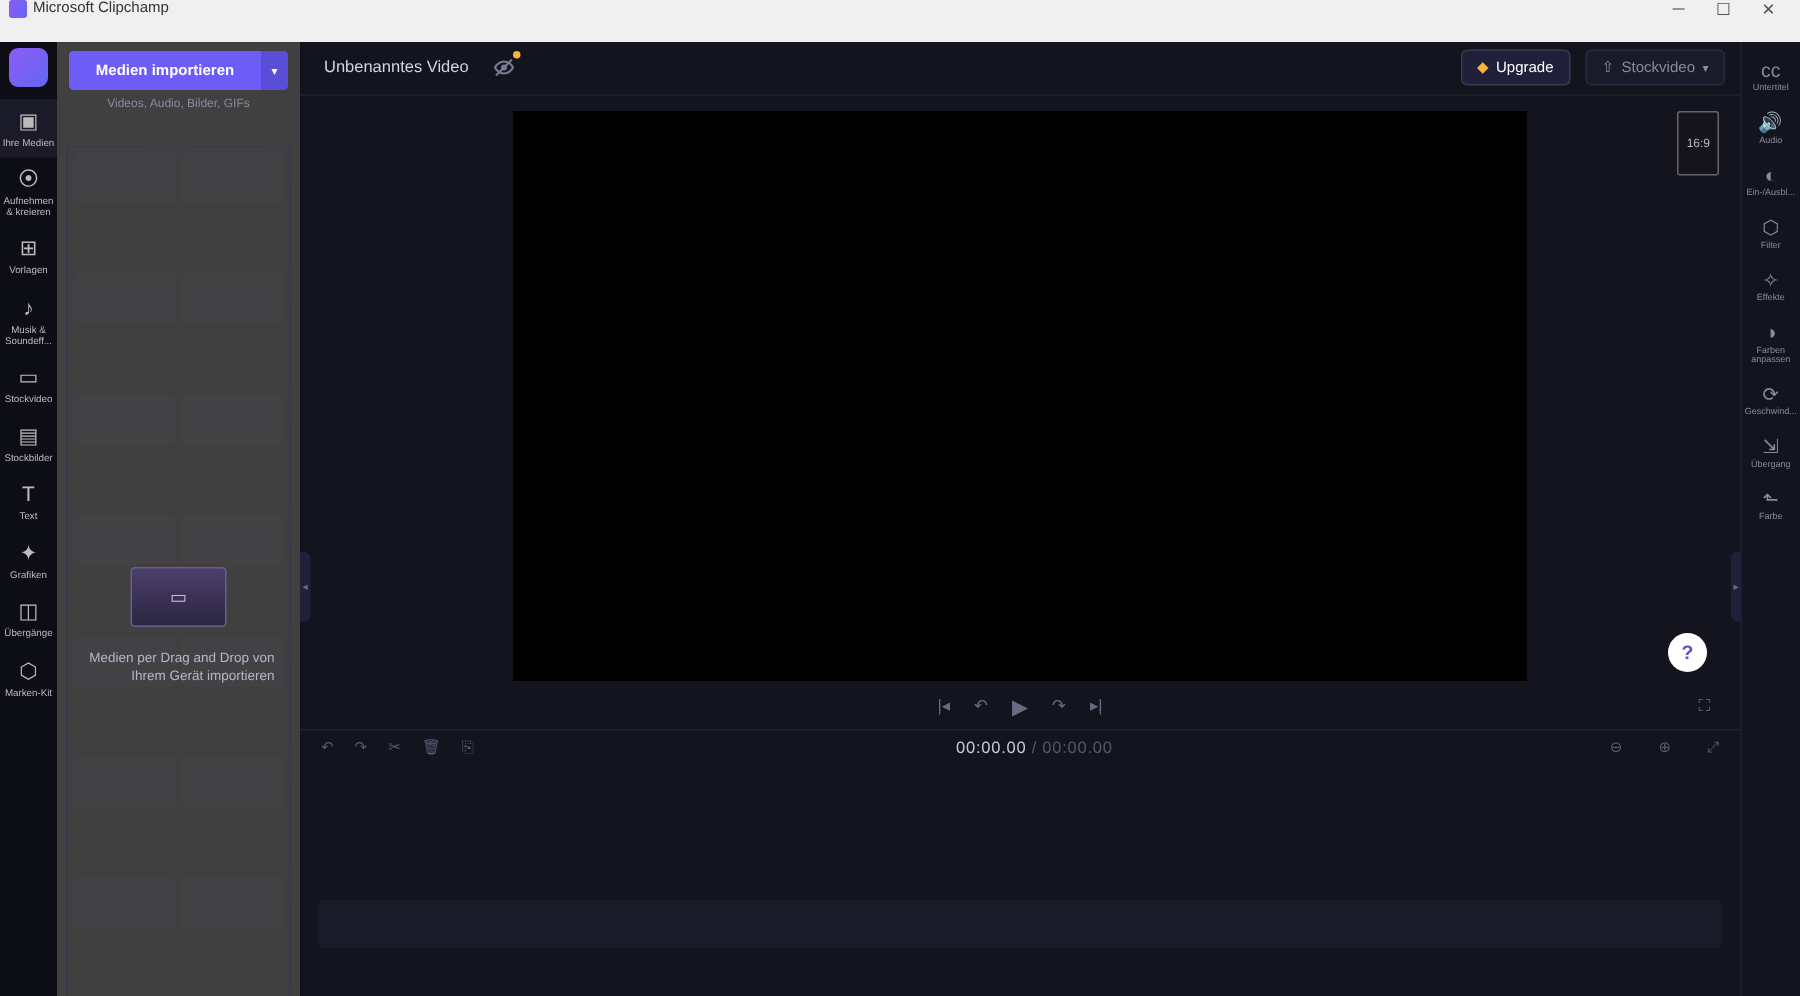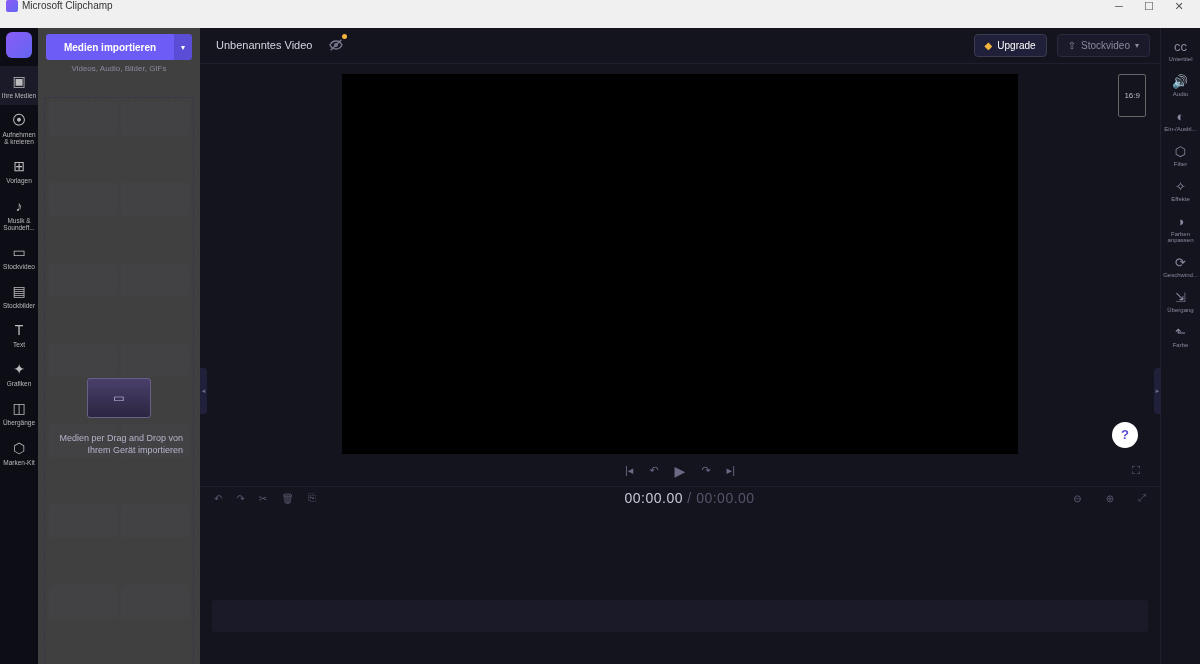--- a/index.html
+++ b/index.html
@@ -48,21 +48,21 @@
 .aspect { position:absolute; top:10px; right:14px; font-size:8px; color:#bbb; border:1px solid #666; padding:16px 5px; border-radius:2px; }
 .preview { flex:1; display:flex; align-items:center; justify-content:center; padding: 10px 0 2px 0; }
 .vid { width: 676px; height: 380px; background:#000; }
 .controls { height:30px; display:flex; align-items:center; justify-content:center; gap:16px; color:#6a6a85; font-size:11px; position:relative; }
 .controls .ctrl { cursor:pointer; }
 .controls .fs { position:absolute; right:20px; }
 .helpbubble { position:absolute; right:22px; bottom:38px; width:26px; height:26px; background:#fff; border-radius:50%; color:#5a4dd6; font-weight:bold; display:flex; align-items:center; justify-content:center; font-size:13px; }
 
 .toolrow { height:26px; display:flex; align-items:center; padding:0 14px; gap:14px; color:#5a5a72; font-size:10px; border-top:1px solid #1f1f30; }
 .toolrow .spacer { flex:1; }
-.toolrow .timecode { font-family: monospace; font-size:14px; letter-spacing:0.5px; }
+.toolrow .timecode { font-family: monospace; font-size:11px; letter-spacing:0.5px; }
 .toolrow .tc-cur { color:#c8c8d6; }
 .toolrow .tc-dur { color:#55556a; }
 .toolrow .rtool { margin-left:10px; }
 
 .timeline { flex:0 0 162px; background:#14141f; position:relative; padding-top:10px; }
 .track { position:absolute; left:12px; right:12px; top:90px; height:32px; background:#1a1a28; border-radius:3px; }
 
 .rightbar { width: 40px; background: #14141f; display:flex; flex-direction:column; align-items:center; padding-top:6px; gap:2px; border-left:1px solid #1f1f30; position:relative; }
 .rightbar .ritem { width:40px; padding:5px 0; text-align:center; cursor:pointer; }
 .rightbar .ritem .ic { font-size:13px; color:#8a8aa0; display:block; }

